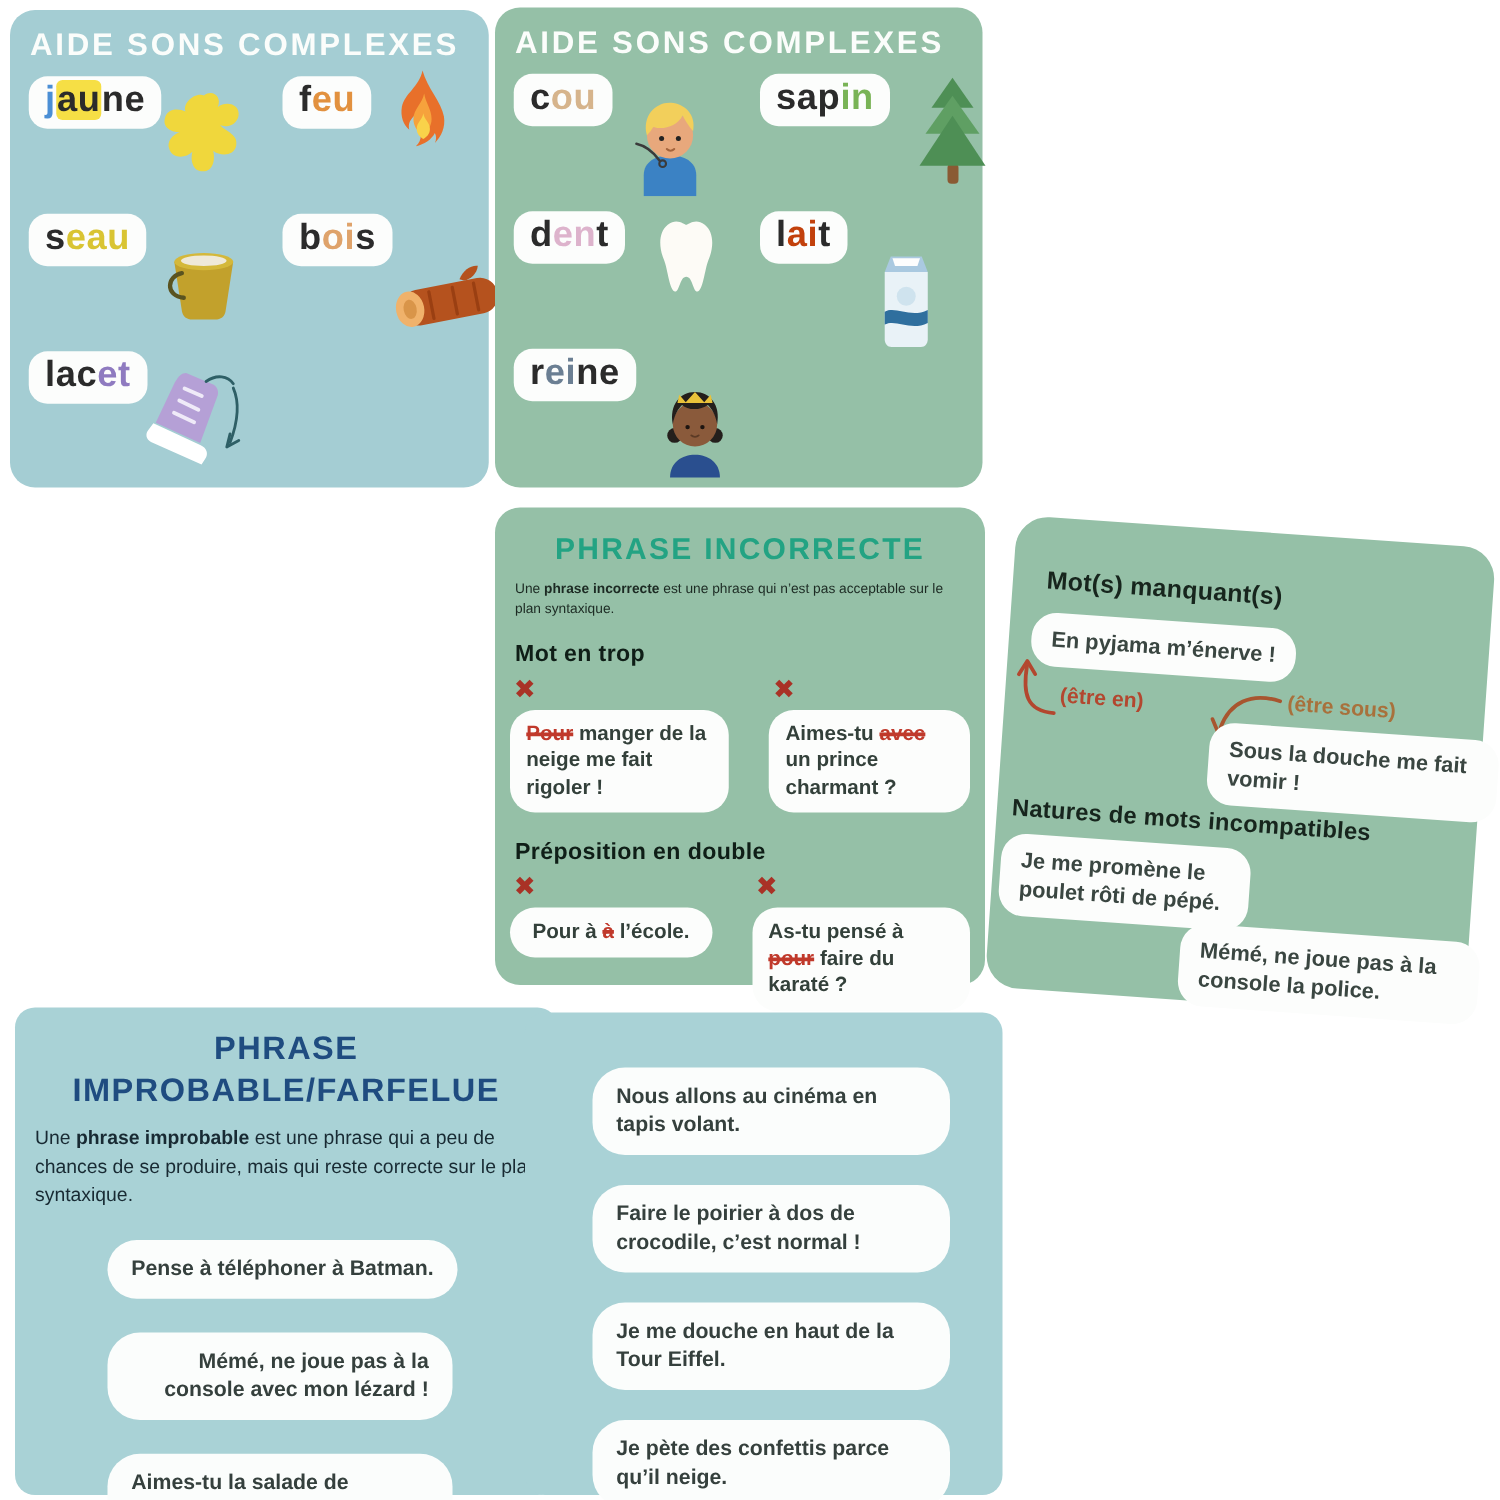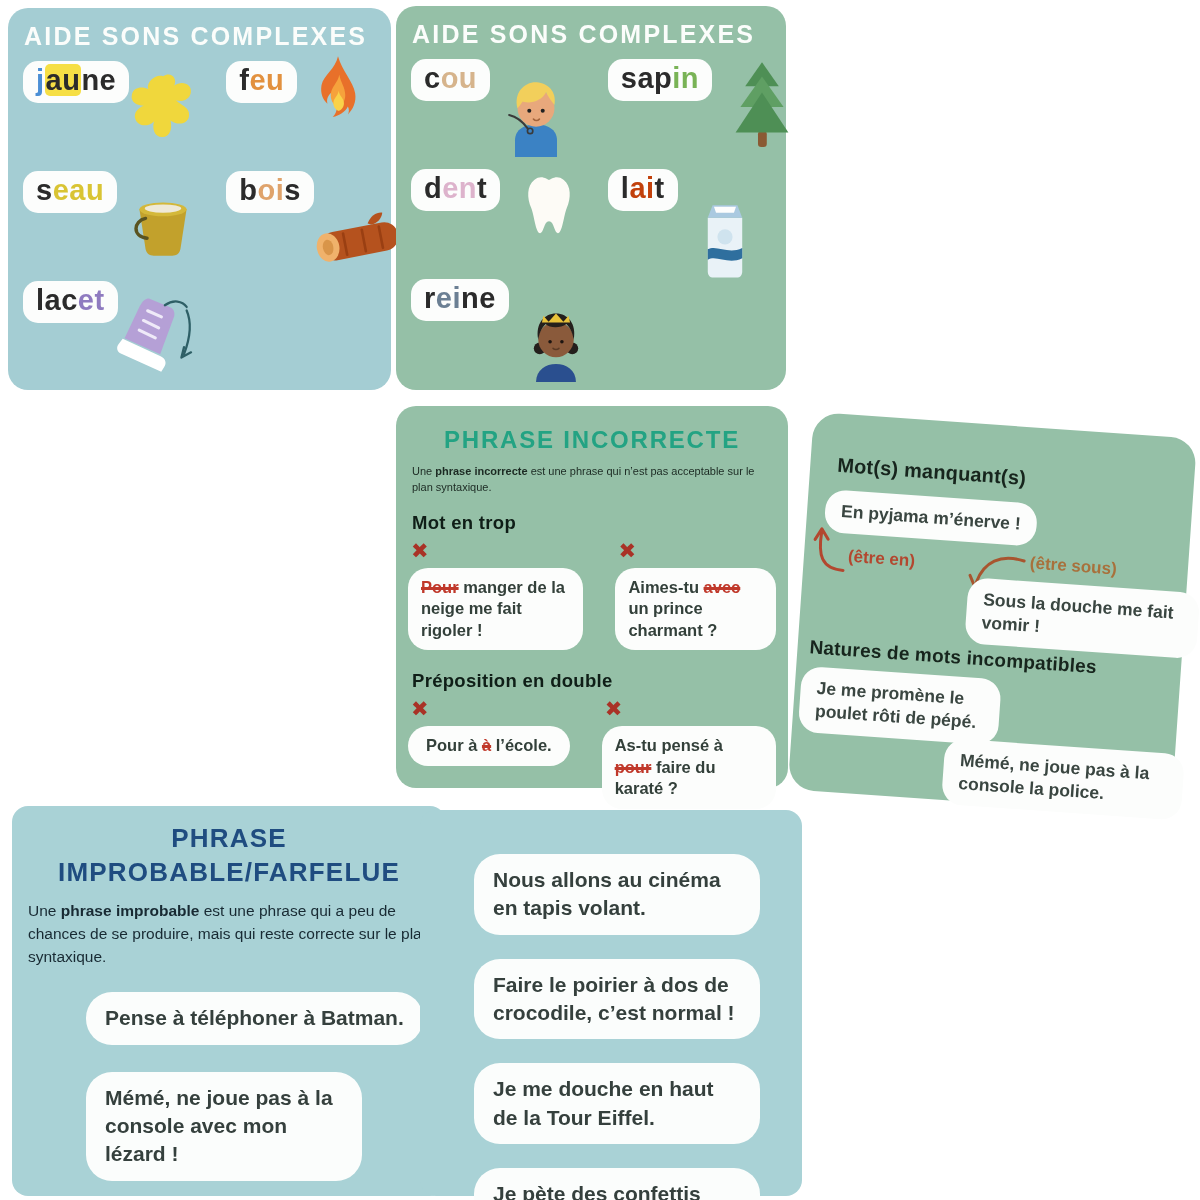--- a/index.html
+++ b/index.html
@@ -64,21 +64,21 @@
   }
   .md-ann{font-size:17px;font-weight:700;}
   .arrow-icon svg{display:block;}
 
   
   .pi-title{text-align:center;margin-top:16px;font-size:26px;font-weight:700;letter-spacing:1.2px;line-height:1.3;}
   .pi-intro{margin:9px 12px 0 16px;font-size:15.5px;line-height:1.5;color:#182a33;}
   .pi-bubbles{display:flex;flex-direction:column;align-items:flex-start;}
   .pi-bubble{
     background:#fbfdfc;border-radius:26px;padding:12px 19px;
-    font-size:21px;font-weight:700;color:#35403d;line-height:1.35;
+    font-size:17px;font-weight:700;color:#35403d;line-height:1.35;
   }
   .b{font-weight:700;}
 </style>
 </head>
 <body>
 
 <div class="card" style="left: 8px; top: 8px; width: 383px; height: 382px; background-color: rgb(164, 205, 211);">
   <div class="sons-title" style="color: rgb(251, 253, 251);">AIDE SONS COMPLEXES</div>
   <div class="sons-grid">
     <div class="sons-cell">
@@ -269,21 +269,21 @@
 </div>
 
 <div class="card" style="left: 12px; top: 806px; width: 434px; height: 390px; border-radius: 16px; background-color: rgb(169, 210, 214);">
   <div class="pi-title" style="color: rgb(31, 76, 128);">
     <div>PHRASE</div>
     <div>IMPROBABLE/FARFELUE</div>
   </div>
   <div class="pi-intro"><span>Une </span><span class="b">phrase improbable</span><span> est une phrase qui a peu de chances de se produire, mais qui reste correcte sur le plan syntaxique.</span></div>
   <div class="pi-bubbles" style="margin:24px 0 0 74px;gap:27px;">
     <div class="pi-bubble nowrap">Pense à téléphoner à Batman.</div>
-    <div class="pi-bubble" style="max-width:238px;">Mémé, ne joue pas à la console avec mon lézard !</div>
+    <div class="pi-bubble" style="max-width:238px;text-align:right;">Mémé, ne joue pas à la console avec mon lézard !</div>
     <div class="pi-bubble" style="max-width:238px;">Aimes-tu la salade de cafards ?</div>
   </div>
 </div>
 
 <div class="card" style="left: 420px; top: 810px; width: 382px; height: 386px; border-radius: 16px; background-color: rgb(169, 210, 214);">
   <div class="pi-bubbles" style="margin:44px 0 0 54px;gap:24px;">
     <div class="pi-bubble" style="max-width:248px;">Nous allons au cinéma en tapis volant.</div>
     <div class="pi-bubble" style="max-width:248px;">Faire le poirier à dos de crocodile, c’est normal !</div>
     <div class="pi-bubble" style="max-width:248px;">Je me douche en haut de la Tour Eiffel.</div>
     <div class="pi-bubble" style="max-width:248px;">Je pète des confettis parce qu’il neige.</div>

